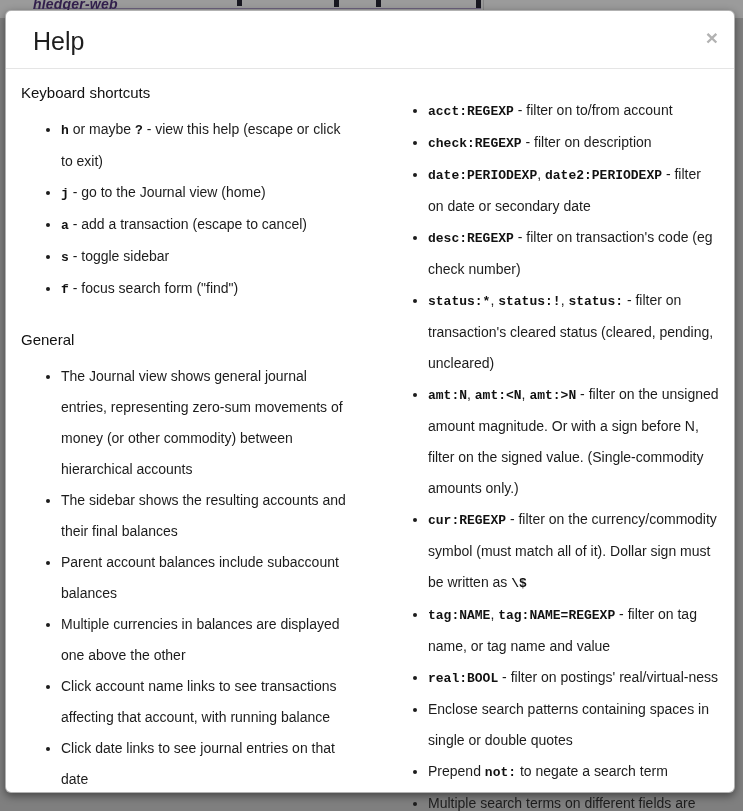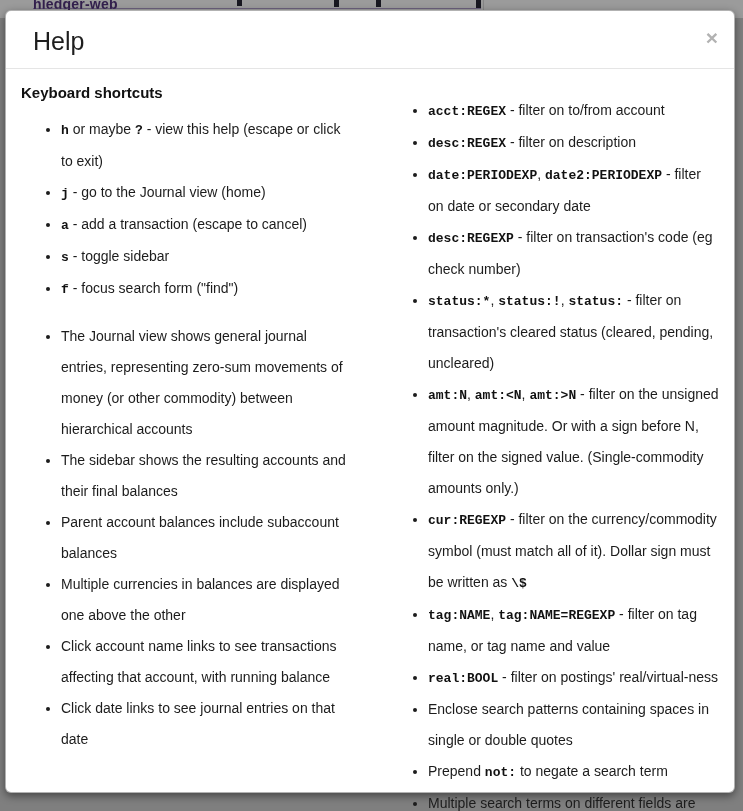--- a/index.html
+++ b/index.html
@@ -6,21 +6,21 @@
   body{
     width:743px;height:811px;
     background:#7f7f7f;
     position:relative;
     overflow:hidden;
     font-family:"Liberation Sans", sans-serif;
   }
   
   .backdrop-top{
     position:absolute;top:0;left:0;width:743px;height:18px;
-    background:#9b9b9b;overflow:hidden;z-index:1;
+    background:#9b9b9b;overflow:hidden;z-index:1;font-style:italic;
   }
   .brand{
     position:absolute;left:33px;top:-4px;
     font-size:14px;font-weight:bold;
     color:#33204d;text-decoration:none;
     letter-spacing:0.2px;
   }
   .backdrop-rule{
     position:absolute;top:8px;left:33px;width:448px;height:1px;
     background:rgba(70,50,100,0.55);
@@ -71,21 +71,21 @@
   }
   .modal-body{
     display:flex;
     padding:13px 8px 0 15px;
   }
   .col-left{width:331px;margin-right:36px;flex:0 0 auto;}
   .col-right{flex:1 1 auto;padding-right:6px;}
   .sec-heading{
     margin:2px 0 10px;
     font-size:15px;
-    font-weight:bold;
+    font-weight:normal;
     color:#111;
   }
   .sec-heading + ul + .sec-heading{margin-top:26px;}
   .modal-body ul{
     margin:13px 0 16px;
     padding-left:40px;
   }
   .modal-body li{
     font-size:14px;
     line-height:31px;
@@ -119,33 +119,34 @@
   <div class="modal-body">
     <div class="col-left">
         <h4 class="sec-heading">Keyboard shortcuts</h4>
         <ul>
           <li><code>h</code> or maybe <code>?</code> - view this help (escape or click to exit)</li>
           <li><code>j</code> - go to the Journal view (home)</li>
           <li><code>a</code> - add a transaction (escape to cancel)</li>
           <li><code>s</code> - toggle sidebar</li>
           <li><code>f</code> - focus search form ("find")</li>
         </ul>
+        <h4 class="sec-heading">General</h4>
         <ul>
           <li>The Journal view shows general journal entries, representing zero-sum movements of money (or other commodity) between hierarchical accounts</li>
           <li>The sidebar shows the resulting accounts and their final balances</li>
           <li>Parent account balances include subaccount balances</li>
           <li>Multiple currencies in balances are displayed one above the other</li>
           <li>Click account name links to see transactions affecting that account, with running balance</li>
           <li>Click date links to see journal entries on that date</li>
         </ul>
       </div>
     <div class="col-right">
         <ul>
-          <li><code>acct:REGEX</code> - filter on to/from account</li>
-          <li><code>desc:REGEX</code> - filter on description</li>
+          <li><code>acct:REGEXP</code> - filter on to/from account</li>
+          <li><code>check:REGEXP</code> - filter on description</li>
           <li><code>date:PERIODEXP</code>, <code>date2:PERIODEXP</code> - filter on date or secondary date</li>
           <li><code>desc:REGEXP</code> - filter on transaction's code (eg check number)</li>
           <li><code>status:*</code>, <code>status:!</code>, <code>status:</code> - filter on transaction's cleared status (cleared, pending, uncleared)</li>
           <li><code>amt:N</code>, <code>amt:&lt;N</code>, <code>amt:&gt;N</code> - filter on the unsigned amount magnitude. Or with a sign before N, filter on the signed value. (Single-commodity amounts only.)</li>
           <li><code>cur:REGEXP</code> - filter on the currency/commodity symbol (must match all of it). Dollar sign must be written as <code>\$</code></li>
           <li><code>tag:NAME</code>, <code>tag:NAME=REGEXP</code> - filter on tag name, or tag name and value</li>
           <li><code>real:BOOL</code> - filter on postings' real/virtual-ness</li>
           <li>Enclose search patterns containing spaces in single or double quotes</li>
           <li>Prepend <code>not:</code> to negate a search term</li>
           <li>Multiple search terms on different fields are AND'ed, multiple search terms on the same field are OR'ed</li>

